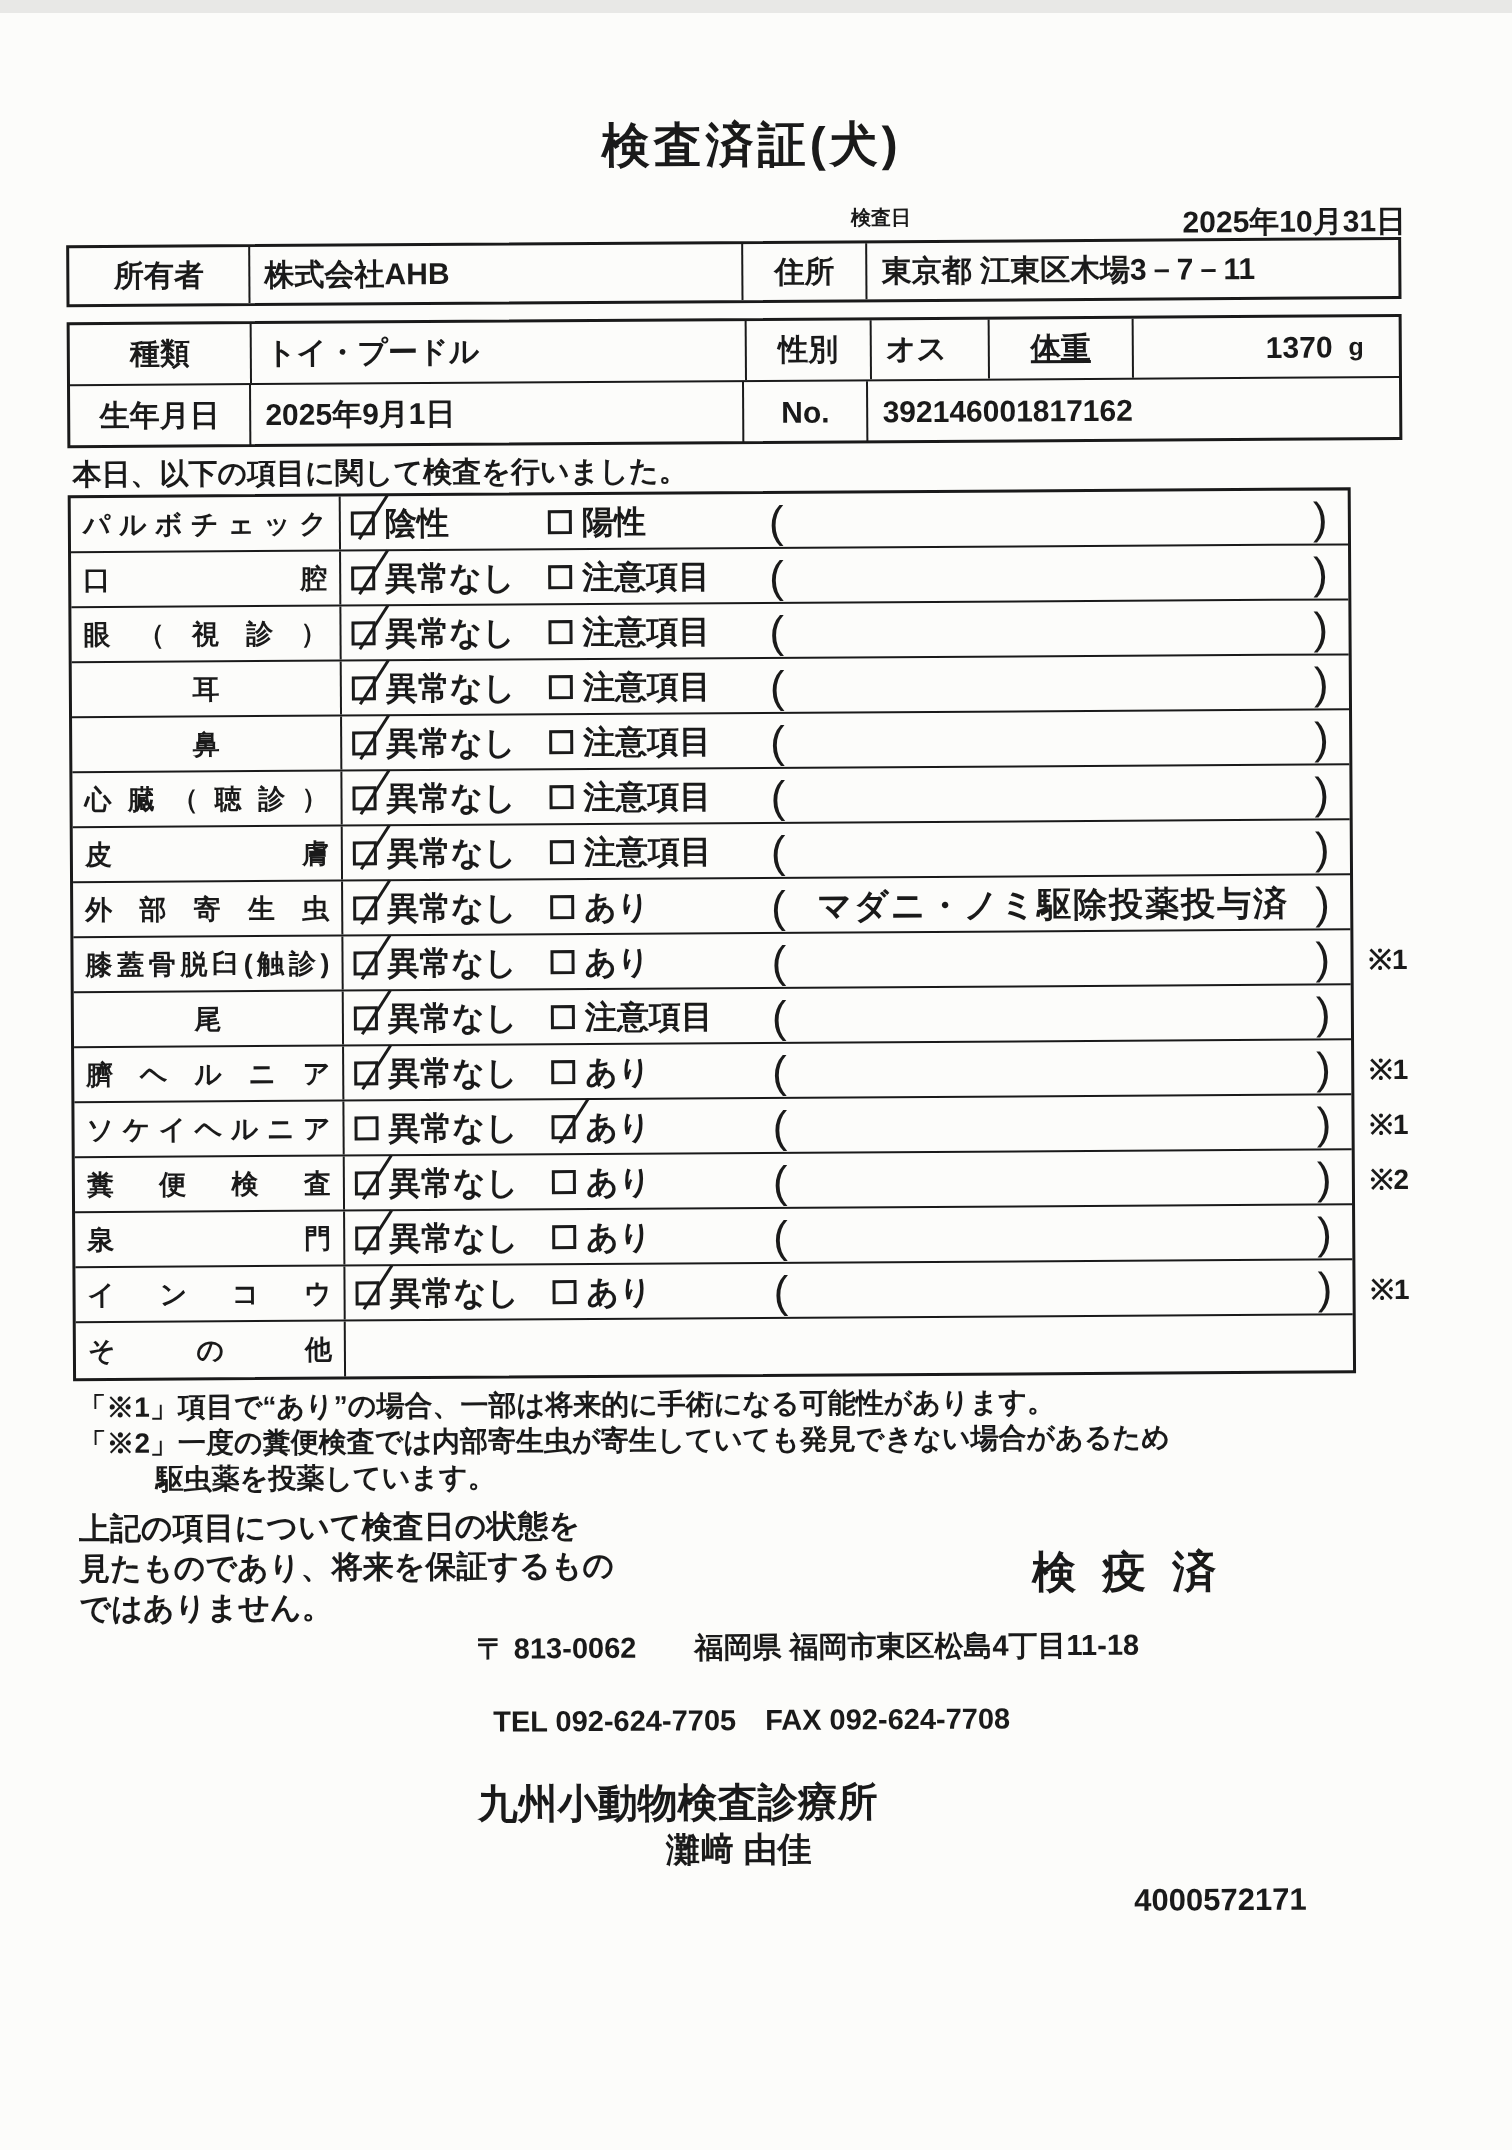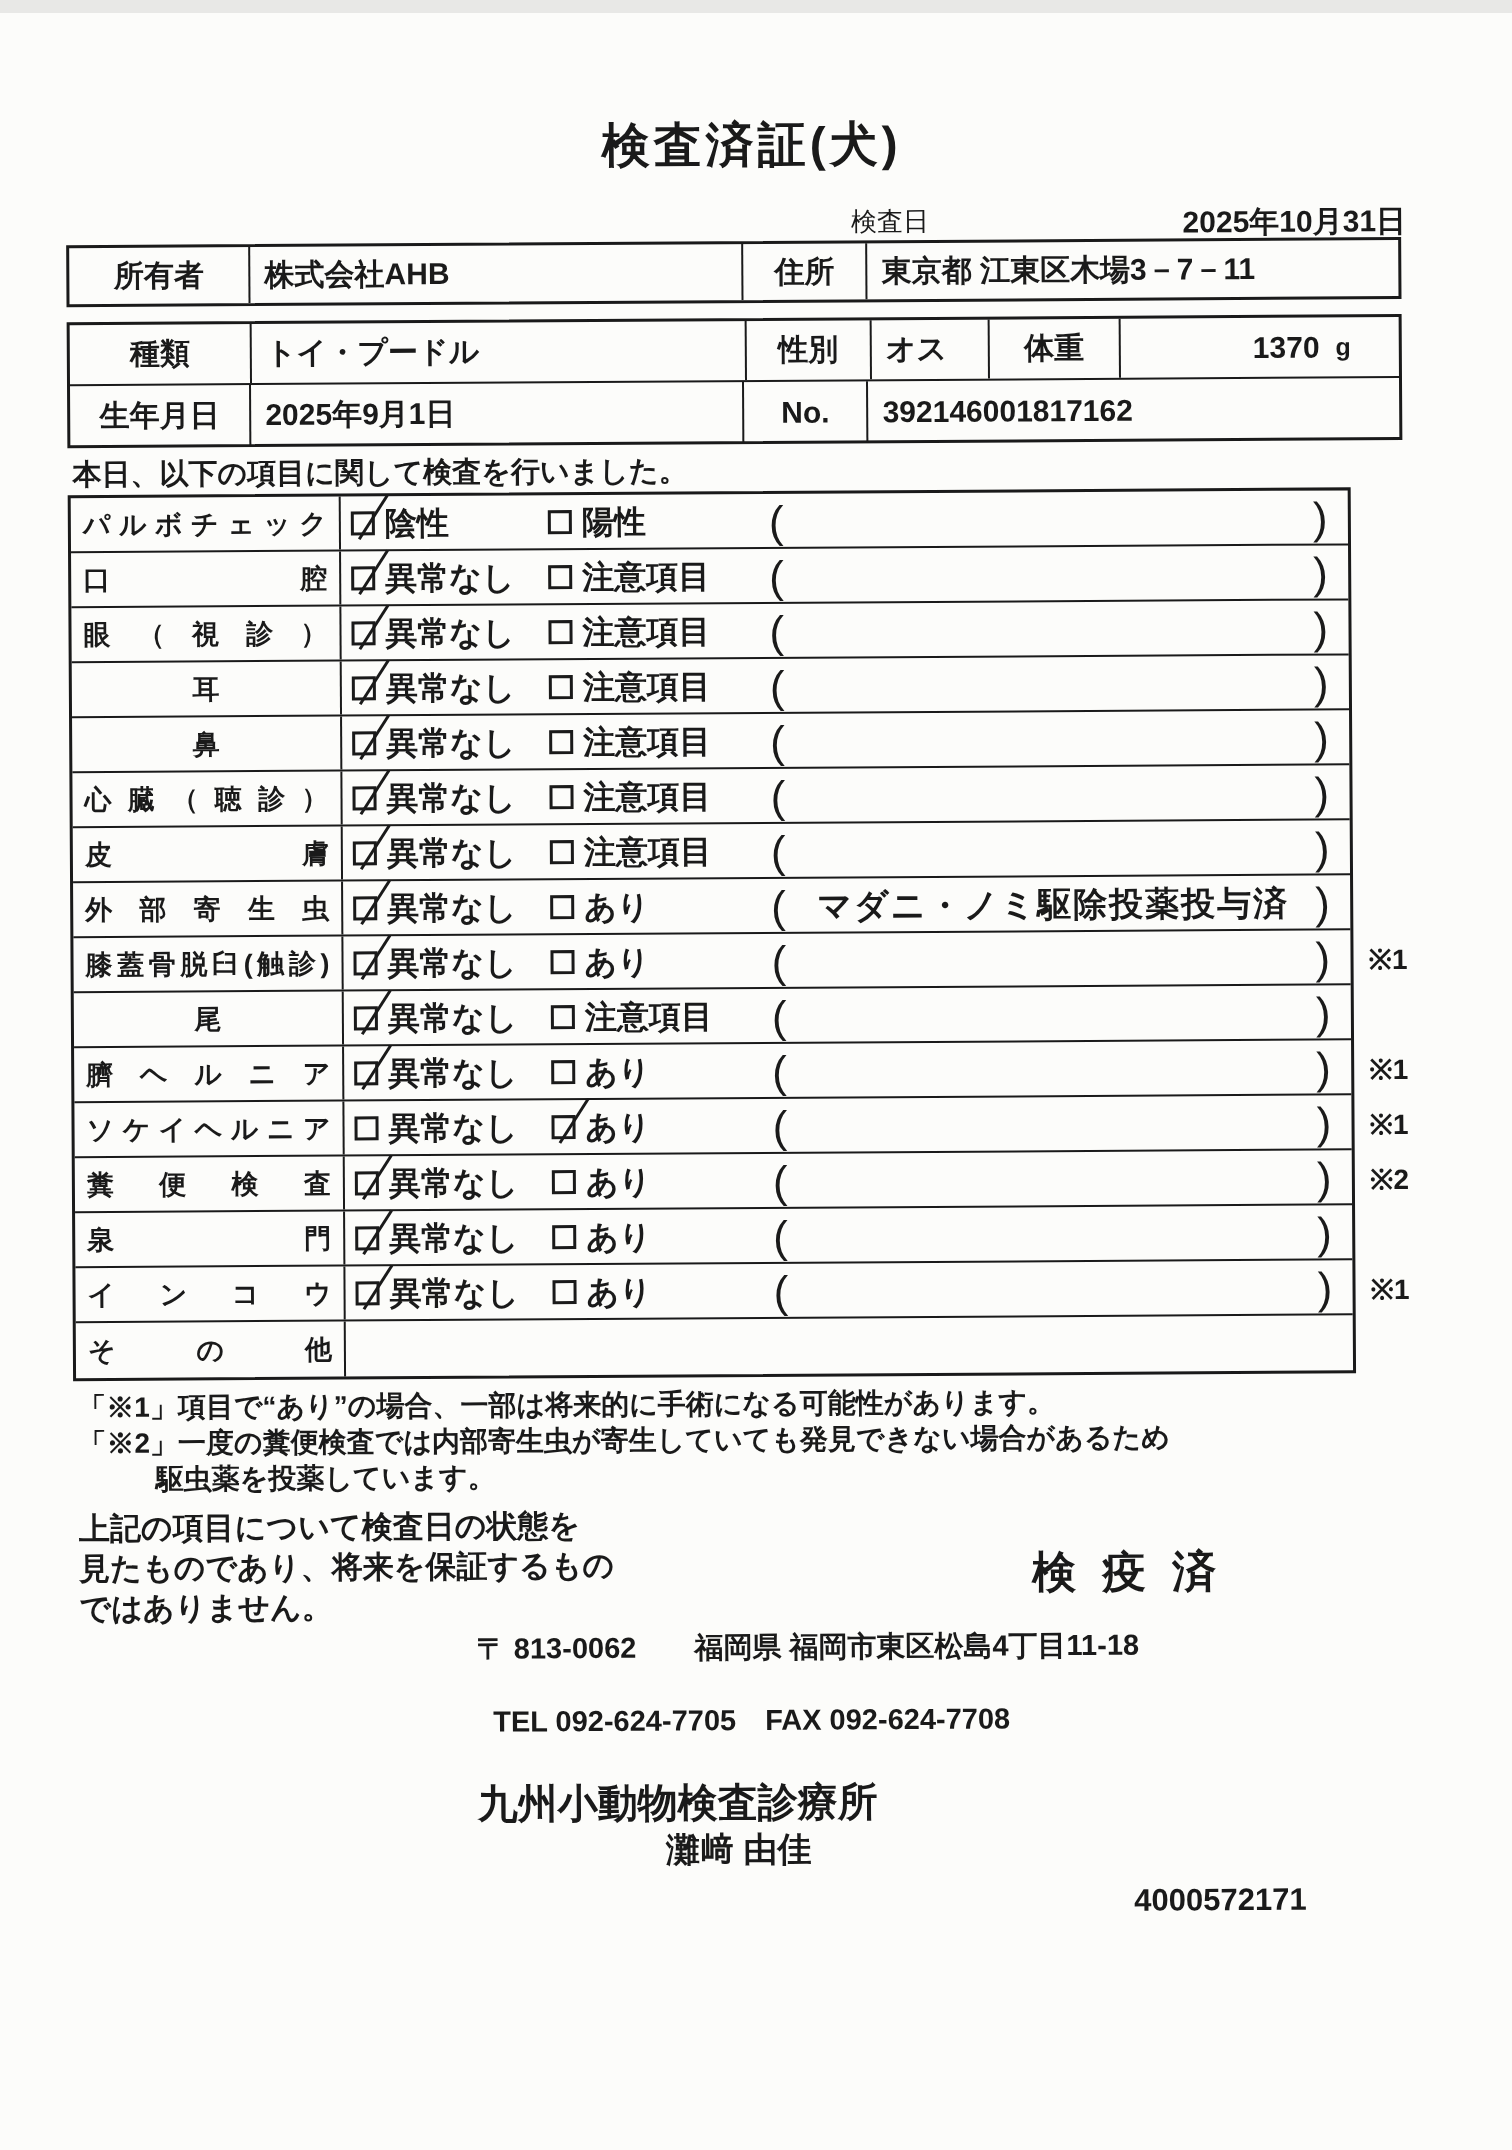--- a/index.html
+++ b/index.html
@@ -17,21 +17,21 @@
     transform:rotate(-0.35deg);
     transform-origin:50% 40%;
   }
   .abs{position:absolute;}
 
   
   .doc-title{
     left:0;right:0;top:100px;text-align:center;
     font-size:48px;font-weight:700;letter-spacing:4px;
   }
-  .insp-date-label{left:855px;top:192px;font-size:26px;font-weight:400;}
+  .insp-date-label{left:855px;top:192px;font-size:20px;font-weight:700;}
   .insp-date-value{left:1095px;top:192px;width:315px;text-align:right;font-size:30px;font-weight:600;}
 
   
   .tbl{border:3px solid #1a1a1a;box-sizing:border-box;background:#fcfcfa;}
   .trow{display:flex;box-sizing:border-box;}
   .cell{
     box-sizing:border-box;border-left:2px solid #1a1a1a;
     display:flex;align-items:center;padding:0 14px;
     font-size:30px;font-weight:600;overflow:hidden;white-space:nowrap;
   }
@@ -40,21 +40,21 @@
   .tblA{left:70px;top:228px;width:1335px;height:62px;}
   .tblA .trow{height:100%;}
   .tblB{left:70px;top:305px;width:1335px;height:126px;}
   .tblB .trow{height:61px;}
   .tblB .trow.first{border-bottom:2px solid #1a1a1a;}
   .w-lab1{width:180px;}
   .w-val1{width:495px;}
   .w-lab2{width:125px;}
   .w-val2{width:535px;}
   .w-sex{width:118px;}
-  .w-wlab{width:131px;}
+  .w-wlab{width:144px;text-decoration:underline;}
   .w-wval{width:260px;justify-content:flex-end;padding-right:28px;}
   .unit{font-size:25px;margin-left:16px;font-weight:600;}
 
   
   .intro{left:75px;top:438px;font-size:29px;font-weight:600;}
 
   
   .exam{
     left:70px;top:478px;width:1283px;
     border:3px solid #1a1a1a;box-sizing:border-box;background:#fcfcfa;

